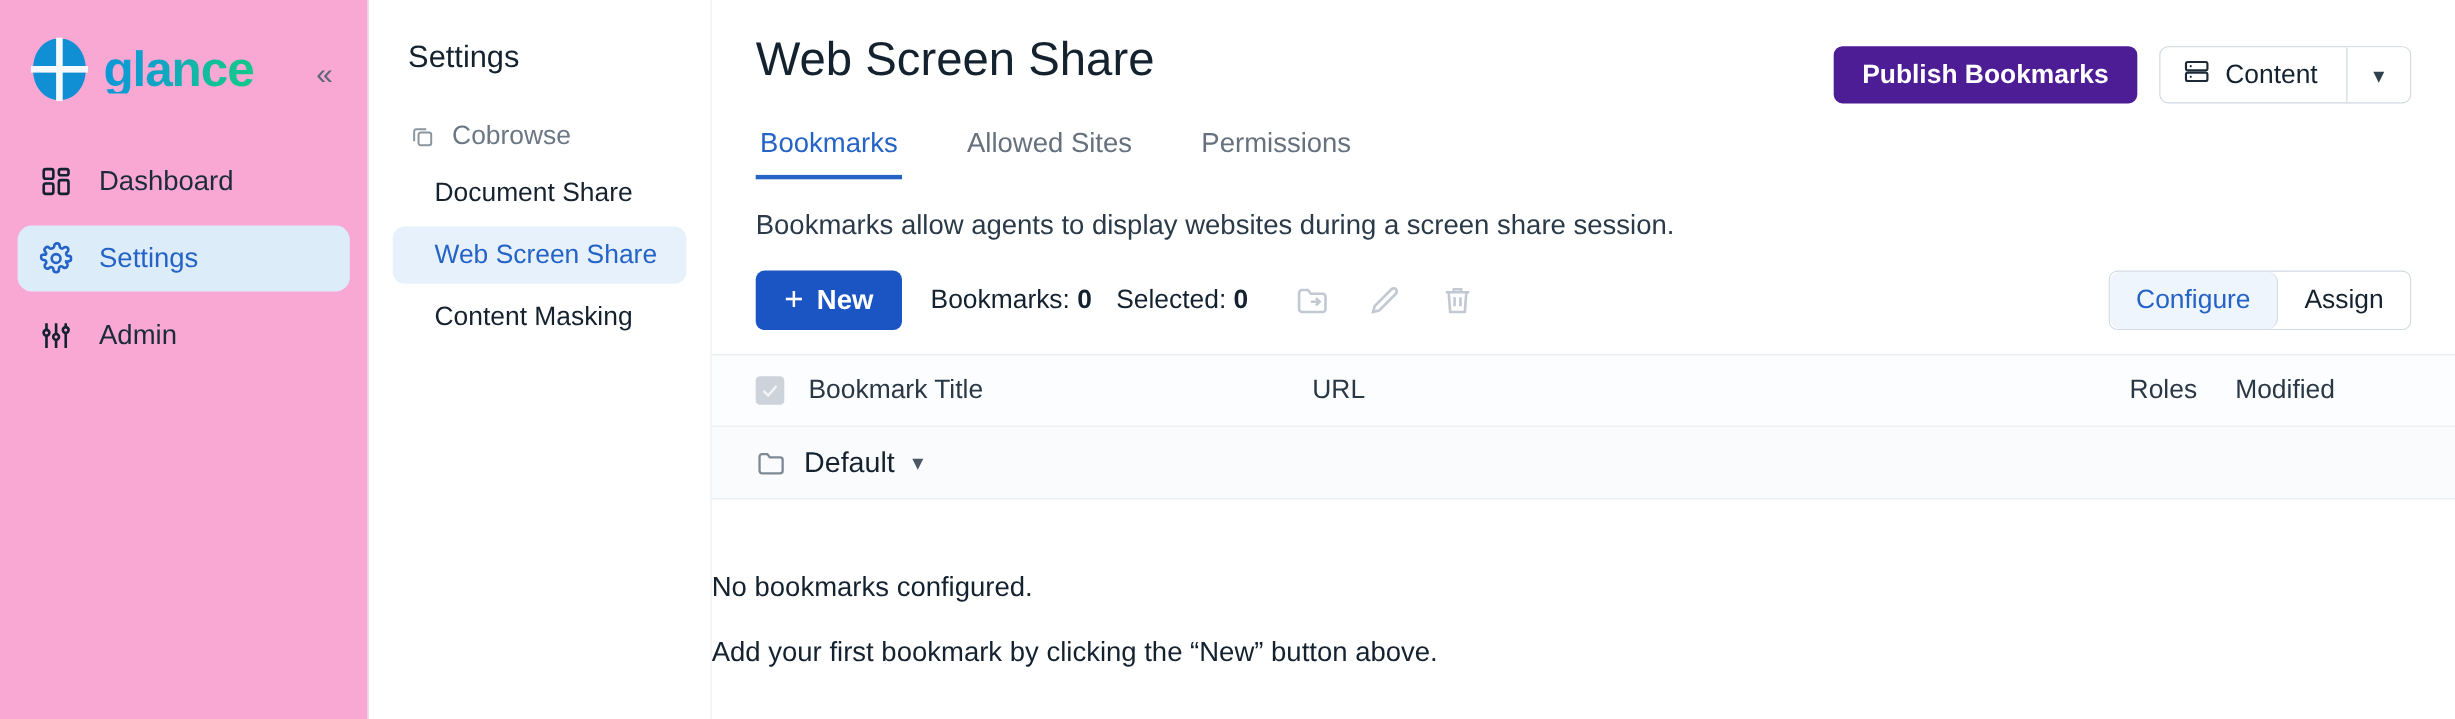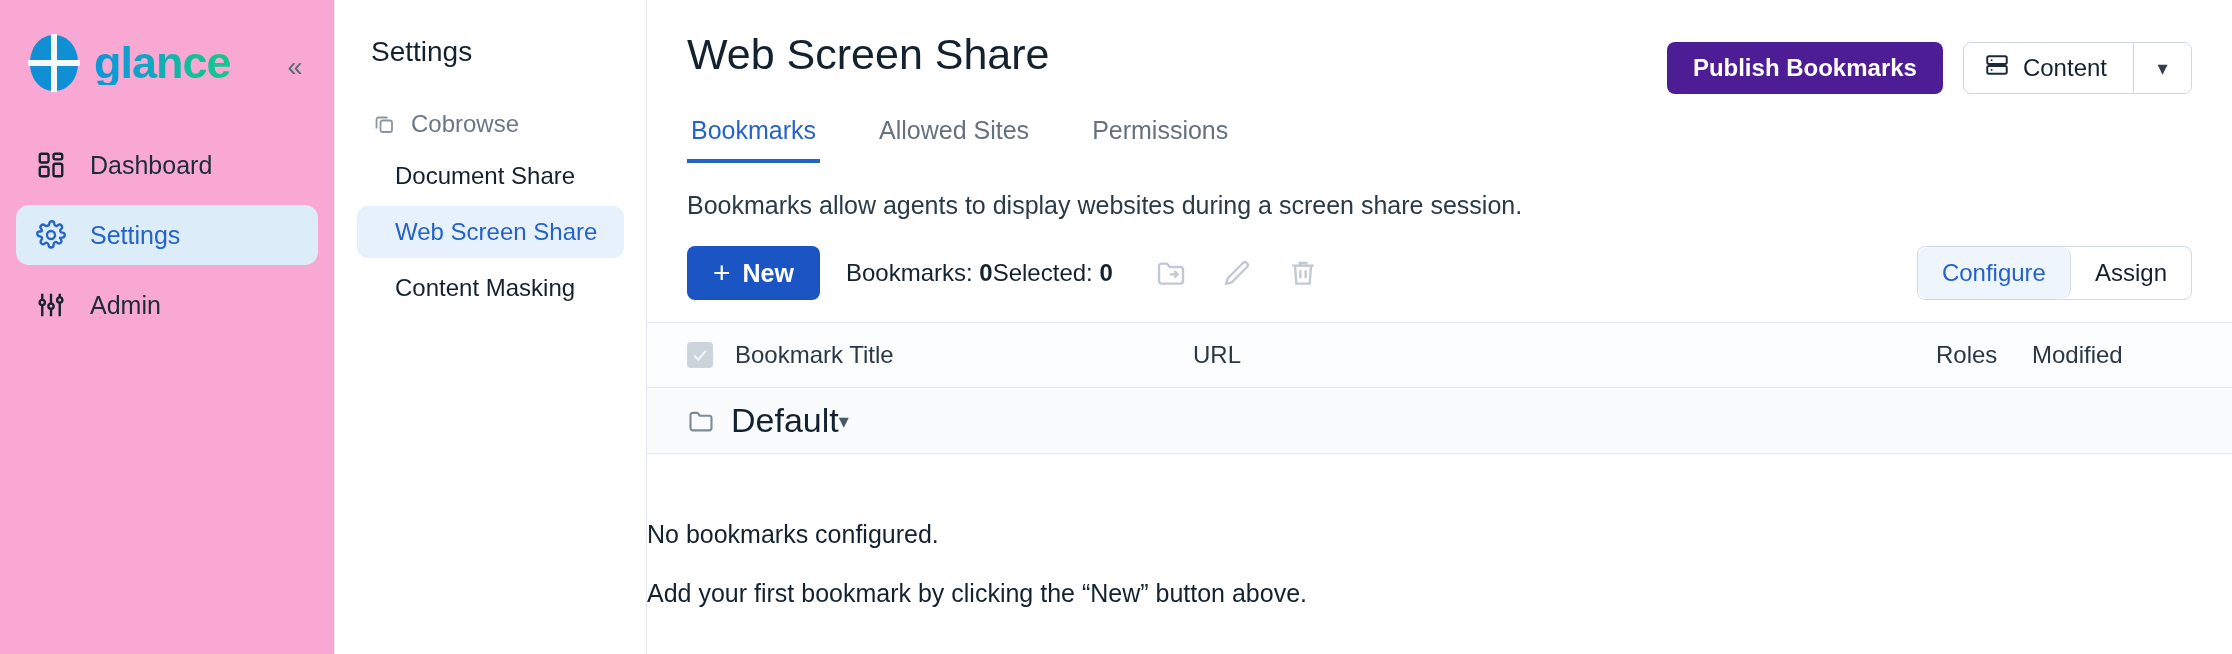--- a/index.html
+++ b/index.html
@@ -124,21 +124,21 @@
     padding: 26px 40px 0 40px;
   }
   .toolbar-left { display: flex; align-items: center; gap: 26px; }
   .btn-new {
     display: flex; align-items: center; gap: 12px;
     background: #1b55c4; color: #fff; border: none; border-radius: 8px;
     height: 54px; padding: 0 26px; font-size: 25px; font-weight: 700;
     cursor: pointer; font-family: "Liberation Sans", sans-serif;
   }
   .btn-new .plus { font-size: 30px; font-weight: 400; line-height: 1; }
-  .counts { display: flex; font-size: 24px; color: #14222f; }
+  .counts { display: flex; gap: 22px; font-size: 24px; color: #14222f; }
   .counts b { font-weight: 700; }
   .icon-actions { display: flex; align-items: center; gap: 22px; margin-left: 10px; }
   .icon-btn {
     width: 44px; height: 44px; display: flex; align-items: center; justify-content: center;
     background: none; border: none; cursor: default; opacity: 1;
   }
   .icon-btn svg { stroke: #c2c9d2; fill: none; stroke-width: 1.8; }
   .seg-group { display: flex; border: 1px solid #d3dae2; border-radius: 8px; overflow: hidden; }
   .seg {
     height: 52px; padding: 0 24px; display: flex; align-items: center;
@@ -167,21 +167,21 @@
   .th-roles { flex: 0 0 96px; }
   .th-modified { flex: 0 0 160px; }
 
   .folder-row {
     display: flex; align-items: center; height: 66px;
     padding: 0 40px; background: #fafbfd;
     border-bottom: 1px solid #e6eaef; cursor: pointer;
   }
   .folder-row .f-ico { width: 30px; height: 30px; margin-right: 14px; display: flex; align-items: center; }
   .folder-row .f-ico svg { stroke: #7e8996; fill: none; stroke-width: 1.8; }
-  .folder-name { font-size: 34px; color: #14222f; }
+  .folder-name { font-size: 26px; color: #14222f; margin-right: 16px; }
   .folder-caret { color: #4a5866; font-size: 20px; }
 
   .empty-state { padding-top: 66px; }
   .empty-line { font-size: 25px; color: #14222f; }
   .empty-line + .empty-line { margin-top: 30px; }
 </style>
 </head>
 <body>
 
 <div class="app">

